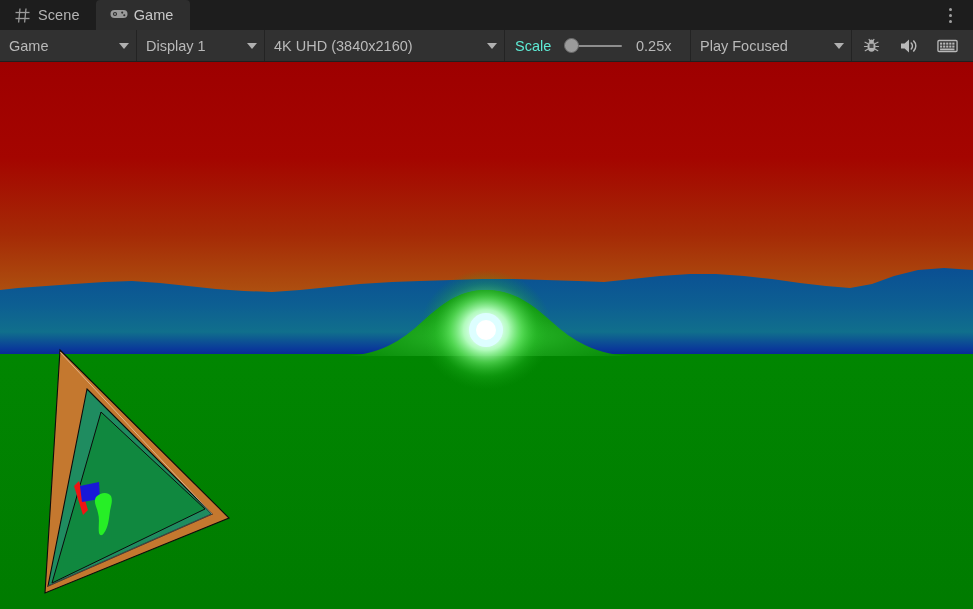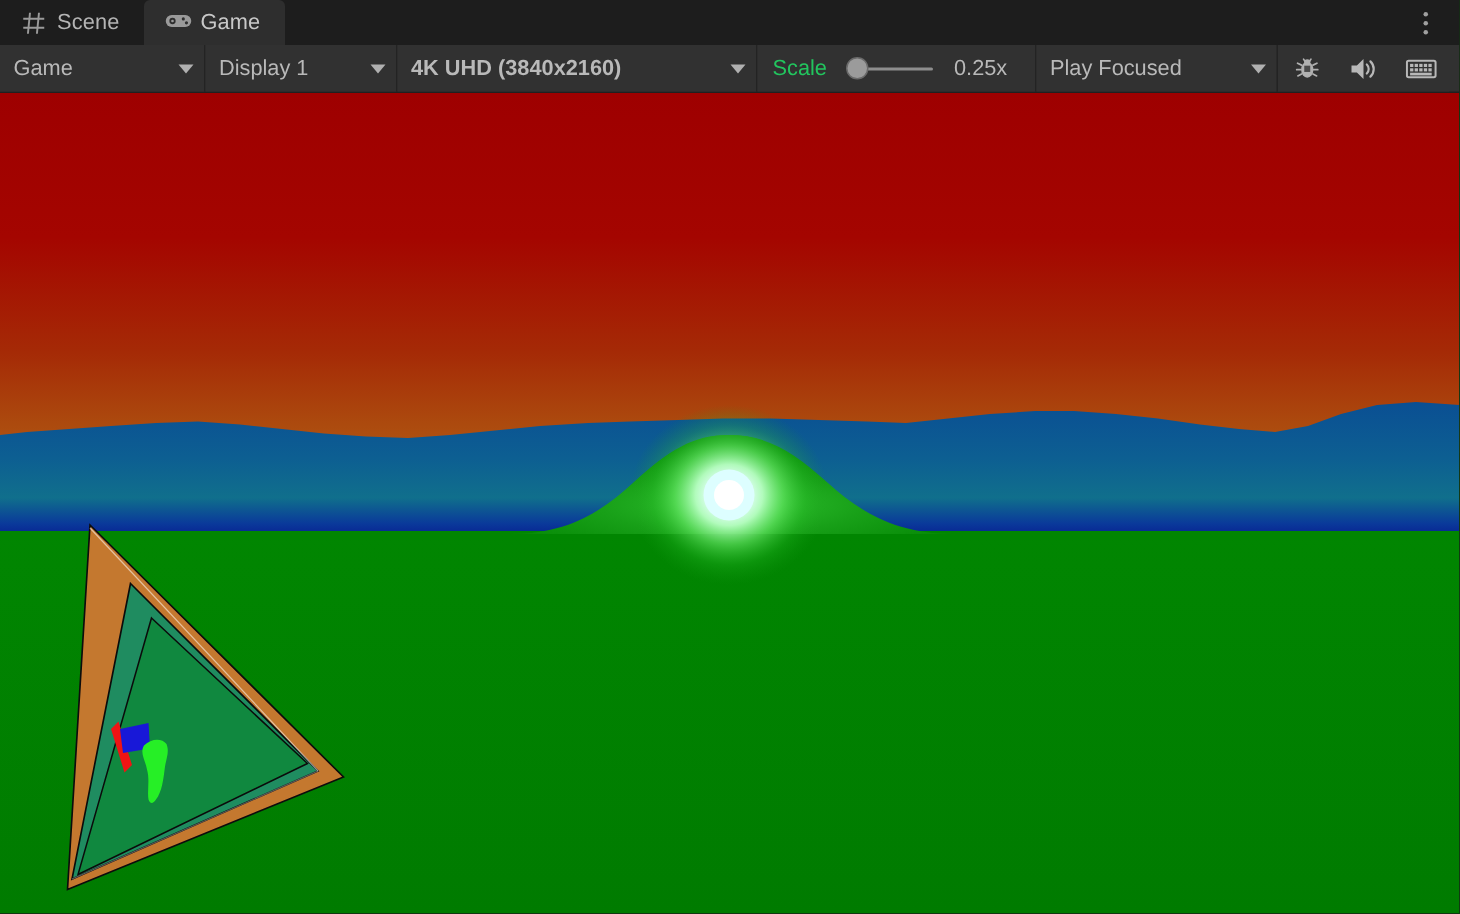--- a/index.html
+++ b/index.html
@@ -130,21 +130,21 @@
     align-items: center;
     gap: 0;
     padding: 0 10px 0 10px;
     background: #313131;
     height: 31px;
     box-sizing: border-box;
     flex: 0 0 auto;
   }
   .scale-label {
     font-size: 14.5px;
-    color: #22c55e;
+    color: #5eead4;
     margin-right: 13px;
   }
   .slider {
     position: relative;
     width: 88px;
     height: 18px;
     display: flex;
     align-items: center;
     cursor: pointer;
   }
@@ -241,21 +241,21 @@
       <span class="caret"></span>
     </div>
     <div class="tb-sep"></div>
 
     <div class="tb-item dropdown" style="width:127px;text-align:right;">
       <span class="dd-text">Display 1</span>
       <span class="caret"></span>
     </div>
     <div class="tb-sep"></div>
 
-    <div class="tb-item dropdown" style="width:239px;font-weight:bold;">
+    <div class="tb-item dropdown" style="width:239px;">
       <span class="dd-text">4K UHD (3840x2160)</span>
       <span class="caret"></span>
     </div>
     <div class="tb-sep"></div>
 
     <div class="scale-group" style="width:185px;">
       <span class="scale-label">Scale</span>
       <span class="slider">
         <span class="slider-track"></span>
         <span class="slider-knob"></span>

